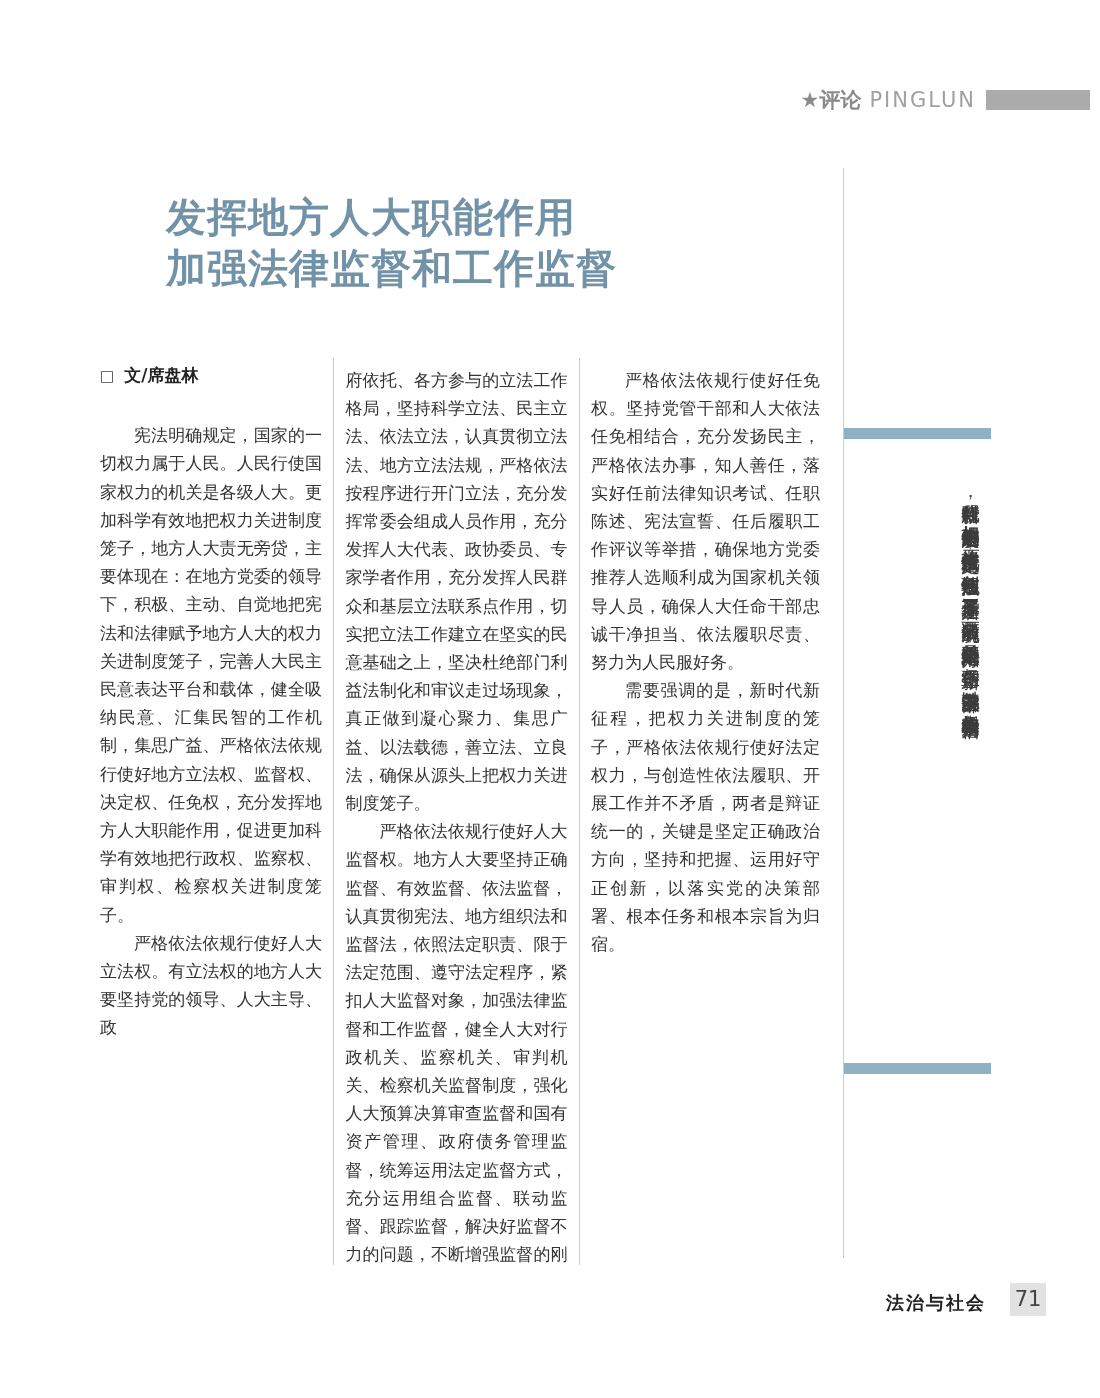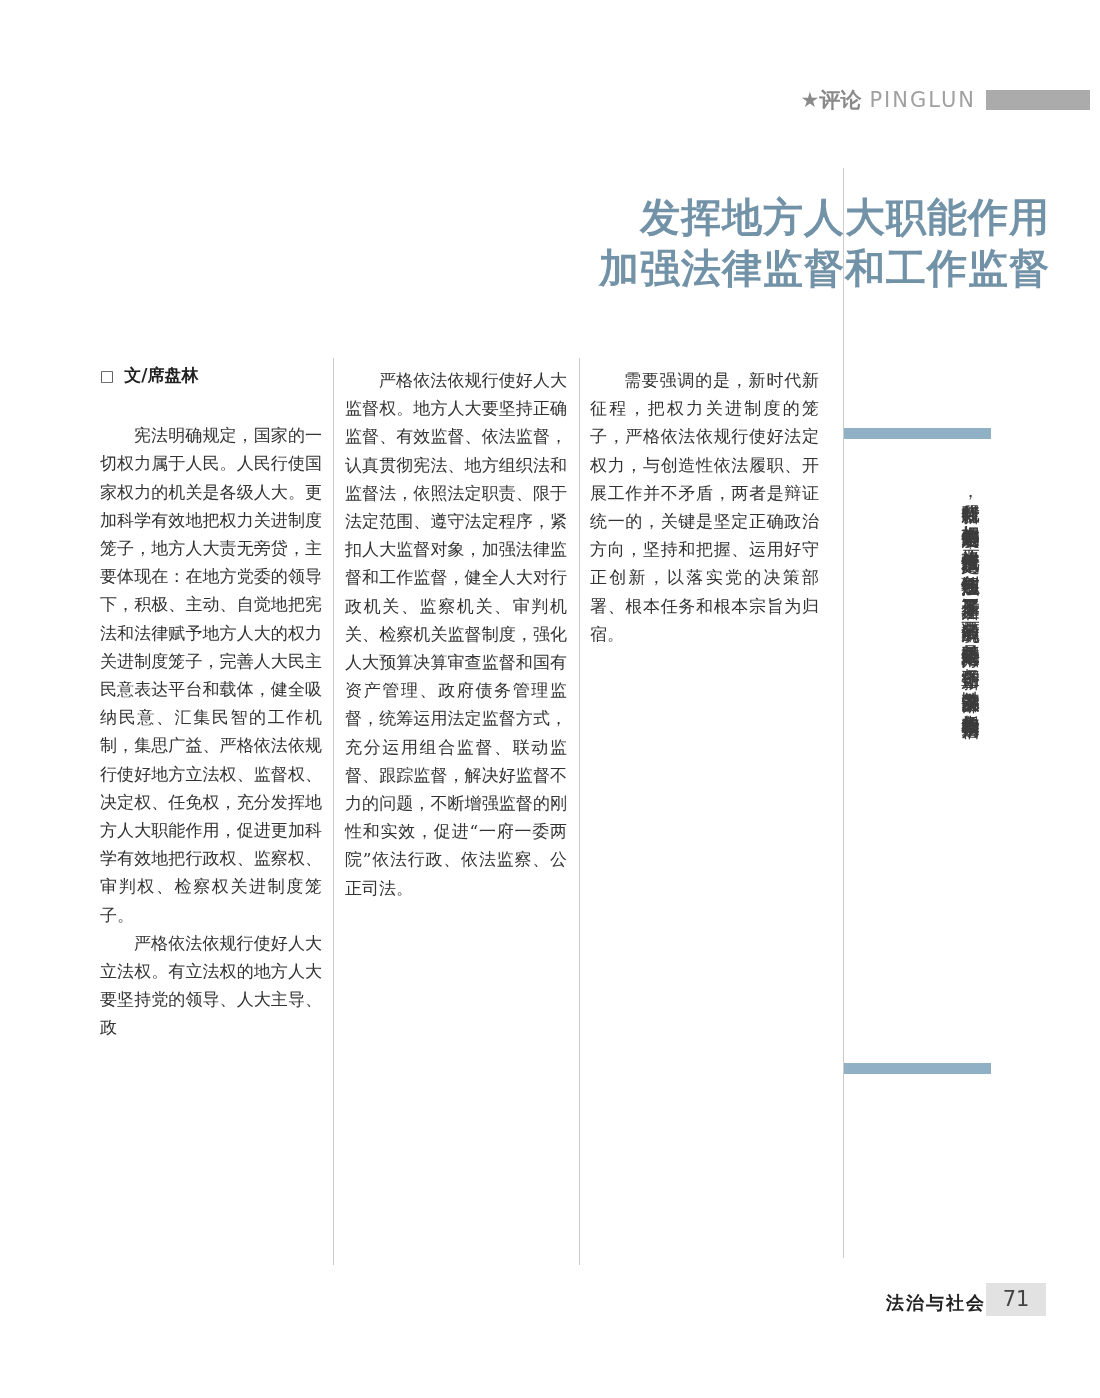--- a/index.html
+++ b/index.html
@@ -18,30 +18,30 @@
   }
   .section-header .cn { font-weight:bold; color:#8a8a8a; }
   .section-header .py { color:#a0a0a0; letter-spacing:2px; margin-left:8px; font-weight:normal; }
   .header-bar {
     position:absolute; top:90px; right:10px;
     width:104px; height:20px; background:#ababab;
   }
   
   .title {
     position:absolute; top:192px; left:166px; width:884px;
-    text-align:right;
+    text-align:left;
     font-family:"DejaVu Sans", sans-serif;
     font-weight:bold; font-size:40px; line-height:51px;
     color:#7292a8; letter-spacing:1px;
   }
   
   .columns {
     position:absolute; left:100px; top:358px;
     width:720px; height:912px;
-    display:flex; overflow:hidden;
+    display:flex; overflow:hidden;justify-content:space-between;
   }
   .col {
     width:222px; flex:0 0 222px;
     font-size:17px; line-height:28.2px;
     text-align:justify; color:#333333;
   }
   .col + .col { margin-left:23px; }
   .col.c3 { width:229px; flex:0 0 229px; }
   .col.c2, .col.c3 { padding-top:8px; }
   .col p { margin:0; text-indent:2em; }
@@ -71,21 +71,21 @@
   }
   
   .footer-journal {
     position:absolute; top:1291px; right:114px;
     font-family:"DejaVu Sans", sans-serif;
     font-weight:bold; font-size:18px; color:#222222;
     letter-spacing:2px; white-space:nowrap;margin-left:13px;
   }
   .footer-page {
     position:absolute; top:1283px; right:54px;
-    width:60px; height:33px; background:#e2e2e2;
+    width:36px; height:33px; background:#e2e2e2;
     text-align:center; line-height:33px;
     font-family:"DejaVu Sans", sans-serif;
     font-size:21px; color:#444444;
   }
 </style>
 </head>
 <body>
 
 <div class="section-header">
   <span class="cn">★评论</span><span class="py">PINGLUN</span>
@@ -103,23 +103,25 @@
 
 <div class="columns">
   <div class="col c1">
     <div class="byline">
       <span class="sq">□</span><span class="nm">文/席盘林</span>
     </div>
     <p>宪法明确规定，国家的一切权力属于人民。人民行使国家权力的机关是各级人大。更加科学有效地把权力关进制度笼子，地方人大责无旁贷，主要体现在：在地方党委的领导下，积极、主动、自觉地把宪法和法律赋予地方人大的权力关进制度笼子，完善人大民主民意表达平台和载体，健全吸纳民意、汇集民智的工作机制，集思广益、严格依法依规行使好地方立法权、监督权、决定权、任免权，充分发挥地方人大职能作用，促进更加科学有效地把行政权、监察权、审判权、检察权关进制度笼子。</p>
     <p>严格依法依规行使好人大立法权。有立法权的地方人大要坚持党的领导、人大主导、政</p>
   </div>
   <div class="col c2">
+    <p class="cont">府依托、各方参与的立法工作格局，坚持科学立法、民主立法、依法立法，认真贯彻立法法、地方立法法规，严格依法按程序进行开门立法，充分发挥常委会组成人员作用，充分发挥人大代表、政协委员、专家学者作用，充分发挥人民群众和基层立法联系点作用，切实把立法工作建立在坚实的民意基础之上，坚决杜绝部门利益法制化和审议走过场现象，真正做到凝心聚力、集思广益、以法载德，善立法、立良法，确保从源头上把权力关进制度笼子。</p>
     <p>严格依法依规行使好人大监督权。地方人大要坚持正确监督、有效监督、依法监督，认真贯彻宪法、地方组织法和监督法，依照法定职责、限于法定范围、遵守法定程序，紧扣人大监督对象，加强法律监督和工作监督，健全人大对行政机关、监察机关、审判机关、检察机关监督制度，强化人大预算决算审查监督和国有资产管理、政府债务管理监督，统筹运用法定监督方式，充分运用组合监督、联动监督、跟踪监督，解决好监督不力的问题，不断增强监督的刚性和实效，促进“一府一委两院”依法行政、依法监察、公正司法。</p>
   </div>
   <div class="col c3">
+    <p>严格依法依规行使好任免权。坚持党管干部和人大依法任免相结合，充分发扬民主，严格依法办事，知人善任，落实好任前法律知识考试、任职陈述、宪法宣誓、任后履职工作评议等举措，确保地方党委推荐人选顺利成为国家机关领导人员，确保人大任命干部忠诚干净担当、依法履职尽责、努力为人民服好务。</p>
     <p>需要强调的是，新时代新征程，把权力关进制度的笼子，严格依法依规行使好法定权力，与创造性依法履职、开展工作并不矛盾，两者是辩证统一的，关键是坚定正确政治方向，坚持和把握、运用好守正创新，以落实党的决策部署、根本任务和根本宗旨为归宿。</p>
 
   </div>
 </div>
 
 <div class="pq-bar pq-top"></div>
 <div class="pullquote">新时代新征程，把权力关进制度的笼子，严格依法依规行使好法定权力，与创造性依法履职、开展工作并不矛盾，两者是辩证统一的，关键是坚定正确政治方向，坚持守正创新，以落实党的决策部署、根本任务和根本宗旨为归宿。</div>
 <div class="pq-bar pq-bottom"></div>
 
 <div class="footer-journal">法治与社会</div>

